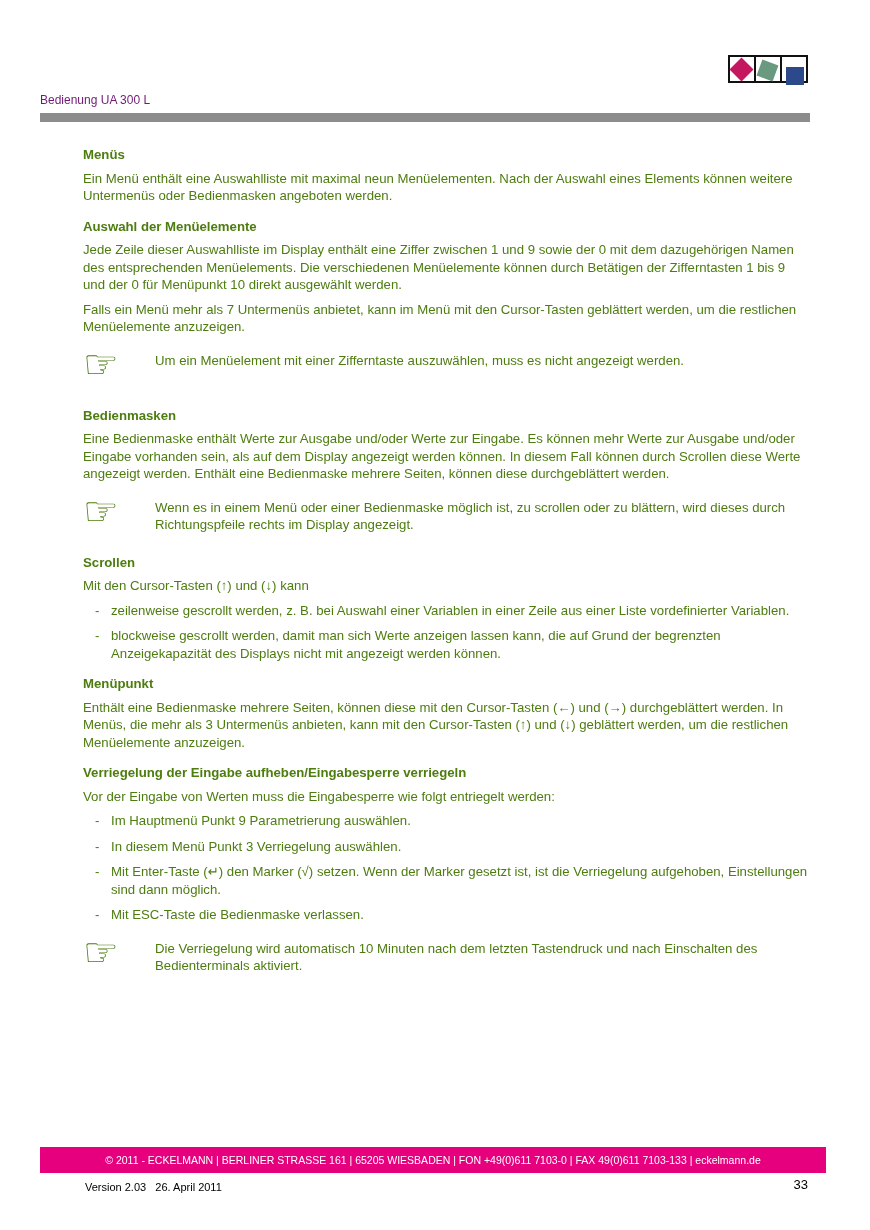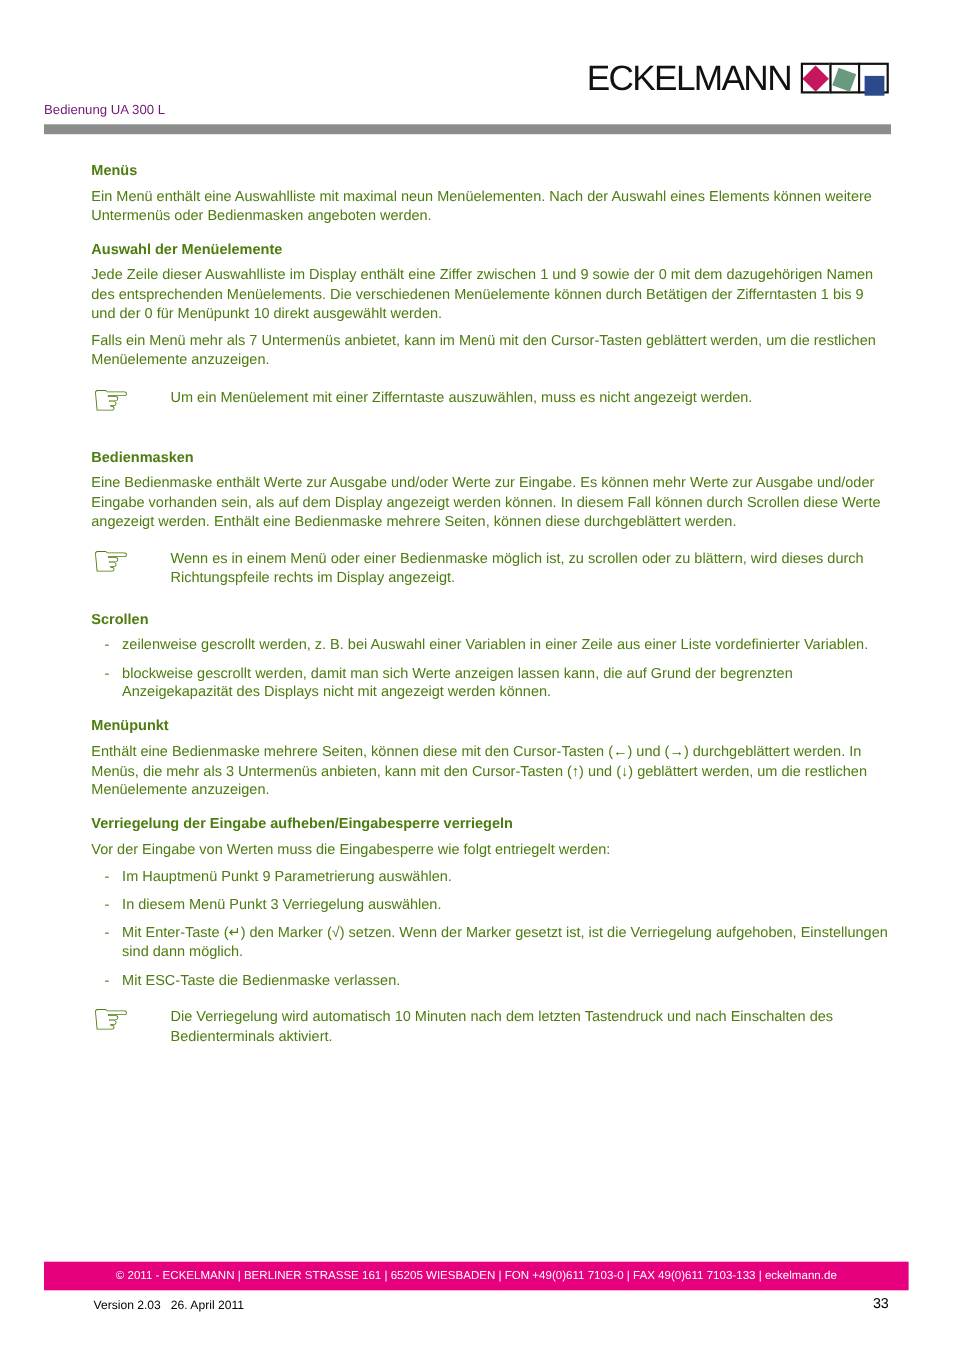--- a/index.html
+++ b/index.html
@@ -43,21 +43,20 @@
             color:#fff;font-size:10.5px;line-height:26px;text-align:center;white-space:nowrap;}
   .version{position:absolute;left:85px;top:1181px;font-size:11px;white-space:pre;}
   .page-num{position:absolute;right:62px;top:1177px;font-size:13px;}
 </style>
 </head>
 <body>
 
 <div class="page">
 
   <div class="logo">
-    <span class="logo-text">ECKELMANN</span>
     <span class="logo-boxes">
       <span class="logo-box">
         <span class="shape shape-diamond"></span>
       </span>
       <span class="logo-box">
         <span class="shape shape-green"></span>
       </span>
       <span class="logo-box">
         <span class="shape shape-blue"></span>
       </span>
@@ -76,20 +75,21 @@
         <span class="note-icon-cell"><span class="hand-icon">☞</span></span>
         <span class="note-text">Um ein Menüelement mit einer Zifferntaste auszuwählen, muss es nicht angezeigt werden.</span>
       </div>
       <div class="heading">Bedienmasken</div>
       <div class="para">Eine Bedienmaske enthält Werte zur Ausgabe und/oder Werte zur Eingabe. Es können mehr Werte zur Ausgabe und/oder Eingabe vorhanden sein, als auf dem Display angezeigt werden können. In diesem Fall können durch Scrollen diese Werte angezeigt werden. Enthält eine Bedienmaske mehrere Seiten, können diese durchgeblättert werden.</div>
       <div class="note">
         <span class="note-icon-cell"><span class="hand-icon">☞</span></span>
         <span class="note-text">Wenn es in einem Menü oder einer Bedienmaske möglich ist, zu scrollen oder zu blättern, wird dieses durch Richtungspfeile rechts im Display angezeigt.</span>
       </div>
       <div class="heading">Scrollen</div>
+      <div class="para">Mit den Cursor-Tasten (↑) und (↓) kann</div>
       <div class="bullets">
         <div class="bullet">
           <span class="bullet-dash">-</span>
           <span class="bullet-text">zeilenweise gescrollt werden, z. B. bei Auswahl einer Variablen in einer Zeile aus einer Liste vordefinierter Variablen.</span>
         </div>
         <div class="bullet">
           <span class="bullet-dash">-</span>
           <span class="bullet-text">blockweise gescrollt werden, damit man sich Werte anzeigen lassen kann, die auf Grund der begrenzten Anzeigekapazität des Displays nicht mit angezeigt werden können.</span>
         </div>
       </div>

